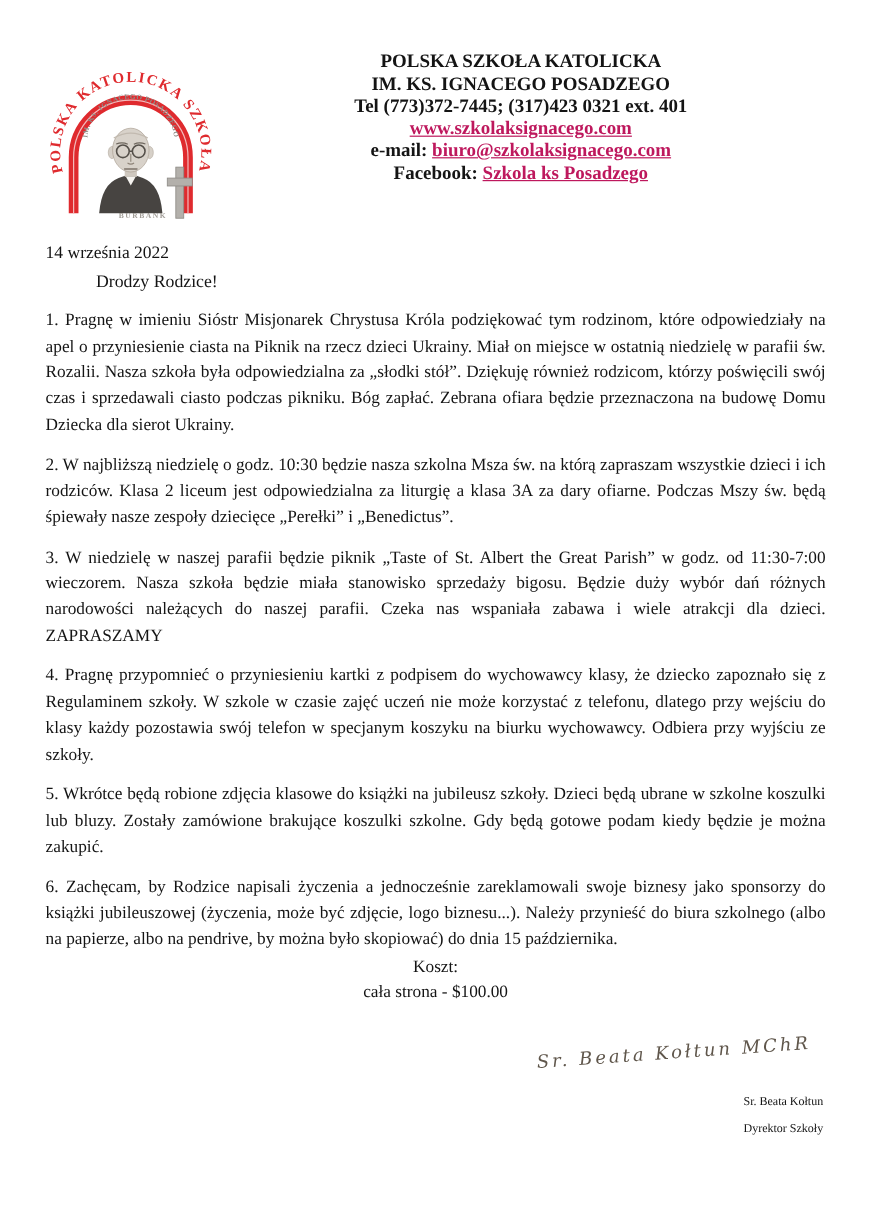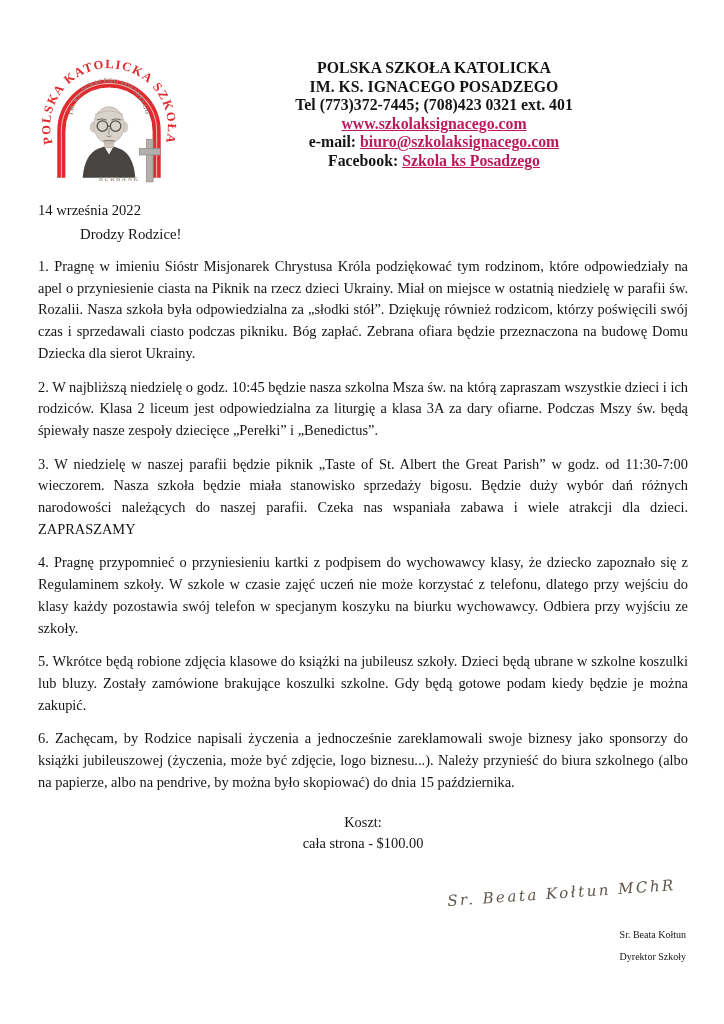--- a/index.html
+++ b/index.html
@@ -7,34 +7,34 @@
     width:724px;height:1024px;background:#ffffff;color:#141414;
     font-family:"Liberation Serif",serif;
     position:relative;overflow:hidden;box-sizing:border-box;
     padding:40px 36px 0 38px;
   }
   
   .letterhead{display:flex;align-items:flex-start;}
   .logo-wrap{flex:0 0 142px;margin-top:6px;}
   .head-text{
     flex:1;text-align:center;font-weight:bold;
-    font-size:15.8px;line-height:18.6px;margin-top:19px;
+    font-size:15.8px;line-height:18.6px;margin-top:3px;
   }
   .head-line{white-space:nowrap;}
   .head-link{color:#be185d;text-decoration:underline;font-weight:bold;cursor:pointer;}
   
   .date-line{text-align:left;font-size:14.6px;line-height:20px;margin-top:4px;}
   .salutation{font-size:14.8px;line-height:20px;margin-top:4px;padding-left:42px;}
   
   .body-par{
     margin:12px 0 0 0;font-size:14.4px;line-height:21.7px;
     text-align:justify;text-justify:inter-word;
   }
   
-  .pricing{text-align:center;font-size:14.4px;line-height:20.8px;margin-top:19px;}
+  .pricing{text-align:center;font-size:14.4px;line-height:20.8px;margin-top:2px;}
   .pricing div{margin:0;}
   
   .signature{margin-top:30px;display:flex;flex-direction:column;align-items:flex-end;padding-right:2px;}
   .sig-hand{
     font-family:"DejaVu Serif",serif;font-style:italic;
     color:#5f564b;font-size:15px;letter-spacing:2.5px;
     transform:rotate(-4deg);margin-right:10px;white-space:nowrap;
   }
   .sig-typed{margin-top:22px;text-align:left;font-size:10px;line-height:21.5px;margin-right:0;}
   
@@ -85,38 +85,38 @@
         <text class="logo-arc" font-size="6" fill="#8f8b86" letter-spacing="0.4">
           <textPath href="#arcInner" startOffset="50%" text-anchor="middle">IM. KS. IGNACEGO POSADZEGO</textPath>
         </text>
         <text x="80" y="133.5" text-anchor="middle" font-size="6.2" letter-spacing="1.3" fill="#a09c96" class="logo-arc">BURBANK</text>
       </svg>
     </div>
 
     <div class="head-text">
       <div class="head-line">POLSKA SZKOŁA KATOLICKA</div>
       <div class="head-line">IM. KS. IGNACEGO POSADZEGO</div>
-      <div class="head-line">Tel (773)372-7445; (708)423 0321 ext. 401</div>
+      <div class="head-line">Tel (773)372-7445; (317)423 0321 ext. 401</div>
       <div class="head-line">
         <span class="head-link">www.szkolaksignacego.com</span>
       </div>
       <div class="head-line">
         <span>e-mail: </span><span class="head-link">biuro@szkolaksignacego.com</span>
       </div>
       <div class="head-line">
         <span>Facebook: </span><span class="head-link">Szkola ks Posadzego</span>
       </div>
     </div>
   </div>
 
   <div class="date-line">14 września 2022</div>
   <div class="salutation">Drodzy Rodzice!</div>
 
   <p class="body-par">1.  Pragnę w imieniu Sióstr Misjonarek Chrystusa Króla podziękować tym rodzinom, które odpowiedziały na apel o przyniesienie ciasta na Piknik na rzecz dzieci Ukrainy. Miał on miejsce w ostatnią niedzielę w parafii św. Rozalii. Nasza szkoła była odpowiedzialna za „słodki stół”. Dziękuję również rodzicom, którzy poświęcili swój czas i sprzedawali ciasto podczas pikniku. Bóg zapłać. Zebrana ofiara będzie przeznaczona na budowę Domu Dziecka dla sierot Ukrainy.</p>
-  <p class="body-par">2. W najbliższą niedzielę o godz. 10:45 będzie nasza szkolna Msza św. na którą zapraszam wszystkie dzieci i ich rodziców. Klasa 2 liceum jest odpowiedzialna za liturgię a klasa 3A za dary ofiarne. Podczas Mszy św. będą śpiewały nasze zespoły dziecięce „Perełki” i „Benedictus”.</p>
+  <p class="body-par">2. W najbliższą niedzielę o godz. 10:30 będzie nasza szkolna Msza św. na którą zapraszam wszystkie dzieci i ich rodziców. Klasa 2 liceum jest odpowiedzialna za liturgię a klasa 3A za dary ofiarne. Podczas Mszy św. będą śpiewały nasze zespoły dziecięce „Perełki” i „Benedictus”.</p>
   <p class="body-par">3. W niedzielę w naszej parafii będzie piknik „Taste of St. Albert the Great Parish” w godz. od 11:30-7:00 wieczorem. Nasza szkoła będzie miała stanowisko sprzedaży bigosu. Będzie duży wybór dań różnych narodowości należących do naszej parafii. Czeka nas wspaniała zabawa i wiele atrakcji dla dzieci. ZAPRASZAMY</p>
   <p class="body-par">4. Pragnę przypomnieć o przyniesieniu kartki z podpisem do wychowawcy klasy, że dziecko zapoznało się z Regulaminem szkoły. W szkole w czasie zajęć uczeń nie może korzystać z telefonu, dlatego przy wejściu do klasy każdy pozostawia swój telefon w specjanym koszyku na biurku wychowawcy. Odbiera przy wyjściu ze szkoły.</p>
   <p class="body-par">5.  Wkrótce będą robione zdjęcia klasowe do książki na jubileusz szkoły. Dzieci będą ubrane w szkolne koszulki lub bluzy. Zostały zamówione brakujące koszulki szkolne. Gdy będą gotowe podam kiedy będzie je można zakupić.</p>
   <p class="body-par">6. Zachęcam, by Rodzice napisali życzenia a jednocześnie zareklamowali swoje biznesy jako sponsorzy do książki jubileuszowej (życzenia, może być zdjęcie, logo biznesu...). Należy przynieść do biura szkolnego (albo na papierze, albo na pendrive, by można było skopiować) do dnia 15 października.</p>
 
   <div class="pricing">
     <div>Koszt:</div>
     <div>cała strona - $100.00</div>
   </div>
 

